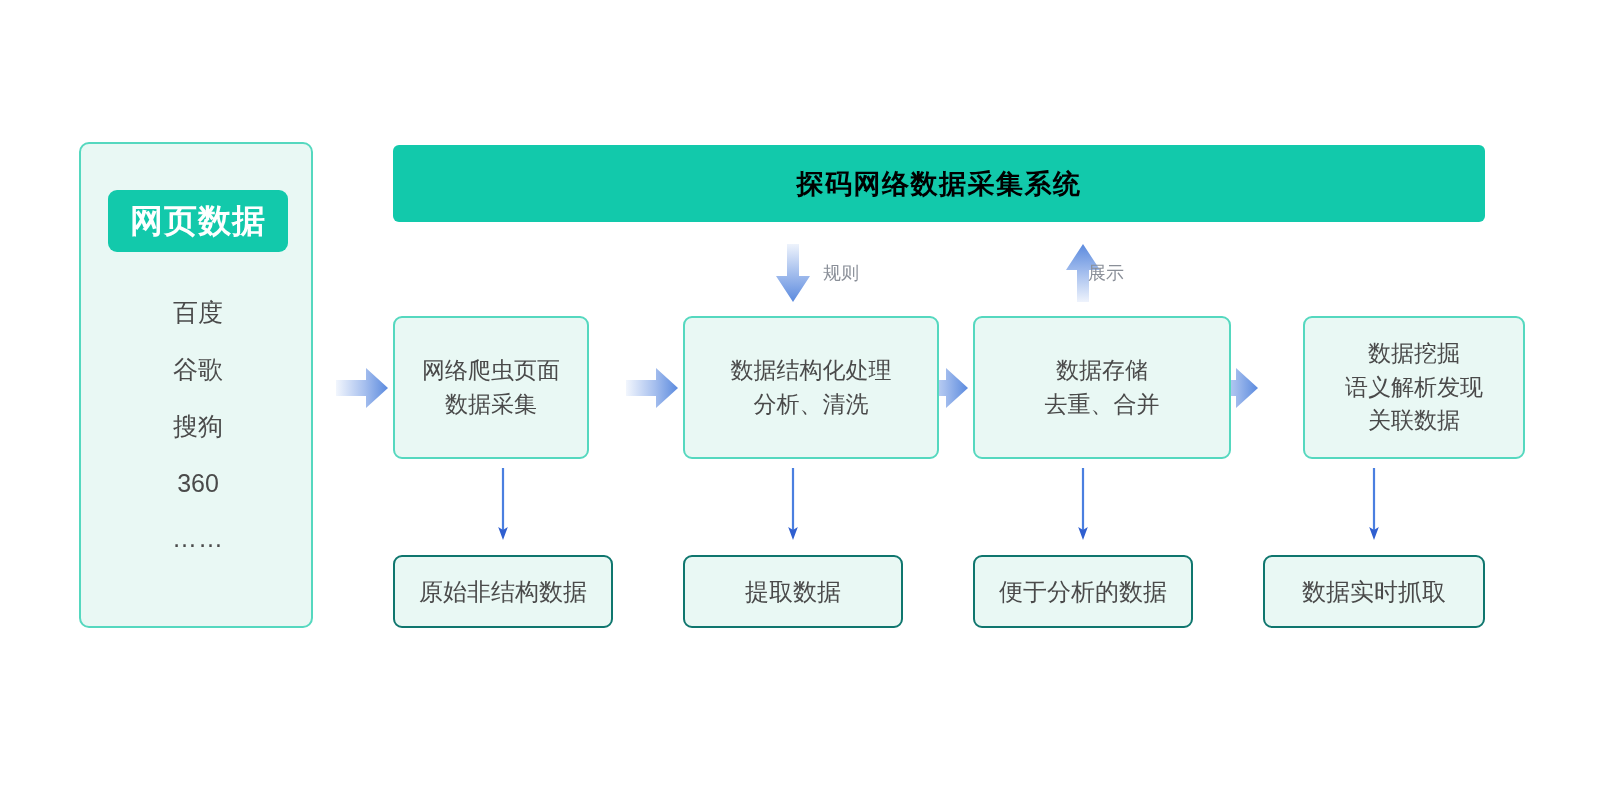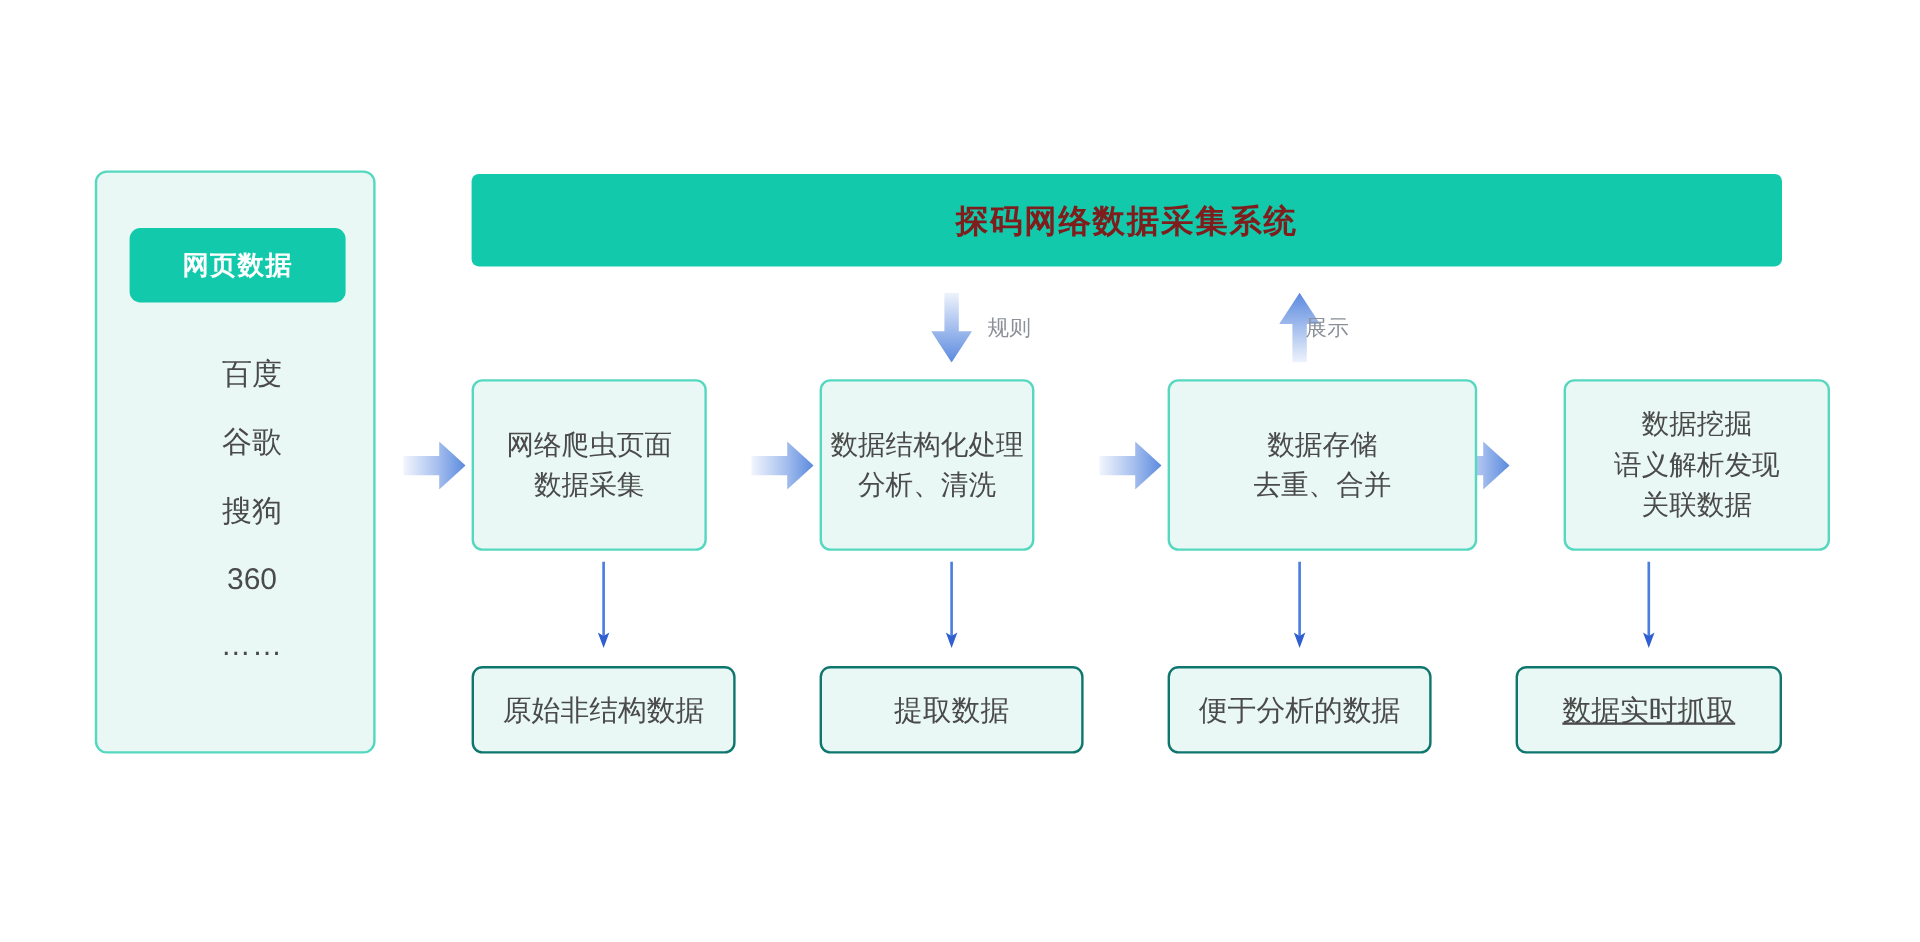--- a/index.html
+++ b/index.html
@@ -38,58 +38,58 @@
   .source-badge {
     position: absolute;
     left: 27px;
     top: 46px;
     width: 180px;
     height: 62px;
     box-sizing: border-box;
     background: #12c9ab;
     border-radius: 9px;
     color: #ffffff;
-    font-size: 22px;
+    font-size: 33px;
     font-weight: bold;
     letter-spacing: 1px;
     display: flex;
     align-items: center;
     justify-content: center;
   }
   .source-list {
     position: absolute;
     left: 0;
     top: 140px;
     width: 234px;
   }
   .source-item {
     width: 100%;
     text-align: center;
     font-size: 25px;
     color: #4a4a4a;
     line-height: 1;
-    padding: 16px 12px;
+    padding: 16px 0;
   }
   .source-item.dots {
     font-size: 25px;
     letter-spacing: 1px;
     padding-top: 14px;
   }
 
   
   .system-header {
     position: absolute;
     left: 393px;
     top: 145px;
     width: 1092px;
     height: 77px;
     box-sizing: border-box;
     background: #12c9ab;
     border-radius: 6px;
-    color: #7f1d1d;
+    color: #000000;
     font-size: 27px;
     font-weight: bold;
     letter-spacing: 1.5px;
     display: flex;
     align-items: center;
     justify-content: center;
   }
 
   
   .vblock-arrow {
@@ -234,21 +234,21 @@
   <div class="hblock-arrow" style="left:1206px;">
     <svg viewBox="0 0 52 40" xmlns="http://www.w3.org/2000/svg">
       <path d="M0,12 L30,12 L30,0 L52,20 L30,40 L30,28 L0,28 Z" fill="url(#gr1)"></path>
     </svg>
   </div>
 
   <div class="proc-box" style="left:393px; width:196px;">
     <span class="txt">网络爬虫页面
 数据采集</span>
   </div>
-  <div class="proc-box" style="left:683px; width:179px;">
+  <div class="proc-box" style="left:683px; width:256px;">
     <span class="txt">数据结构化处理
 分析、清洗</span>
   </div>
   <div class="proc-box" style="left:973px; width:258px;">
     <span class="txt">数据存储
 去重、合并</span>
   </div>
   <div class="proc-box" style="left:1263px; width:222px;margin-left:40px;">
     <span class="txt">数据挖掘
 语义解析发现
@@ -282,17 +282,17 @@
 
   <div class="out-box" style="left:393px; width:220px;">
     <span>原始非结构数据</span>
   </div>
   <div class="out-box" style="left:973px; width:220px;">
     <span>便于分析的数据</span>
   </div>
   <div class="out-box" style="left:683px; width:220px;">
     <span>提取数据</span>
   </div>
-  <div class="out-box" style="left:1263px; width:222px;text-decoration:underline;">
+  <div class="out-box" style="left:1263px; width:222px;">
     <span>数据实时抓取</span>
   </div>
 
 </div>
 
 </body></html>

